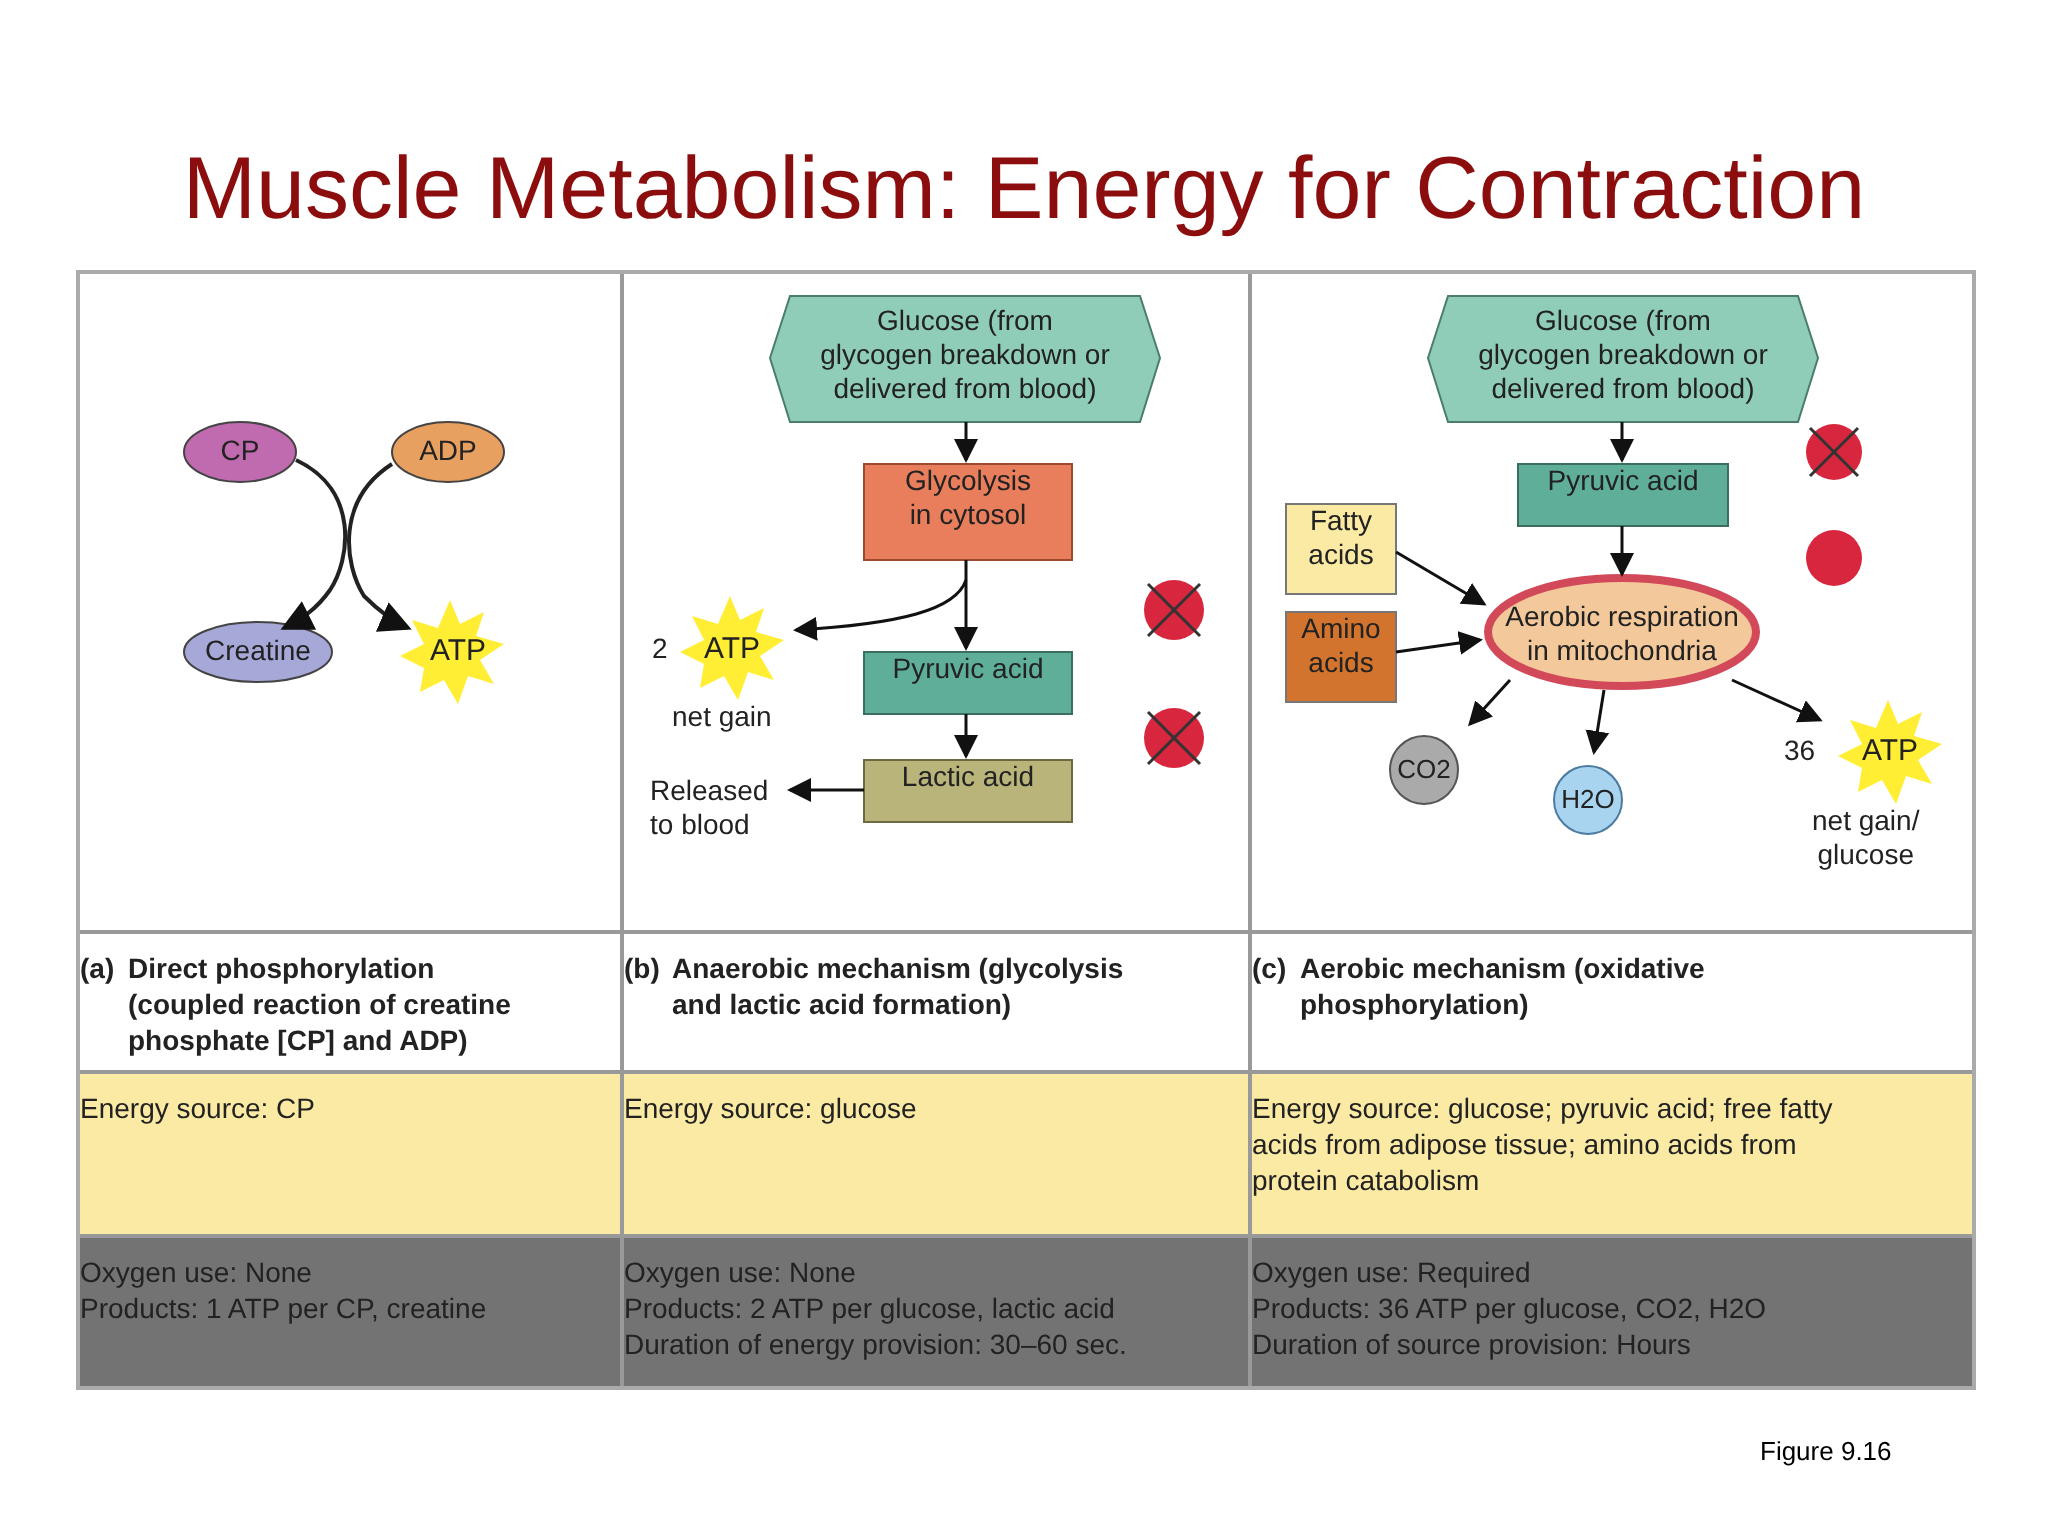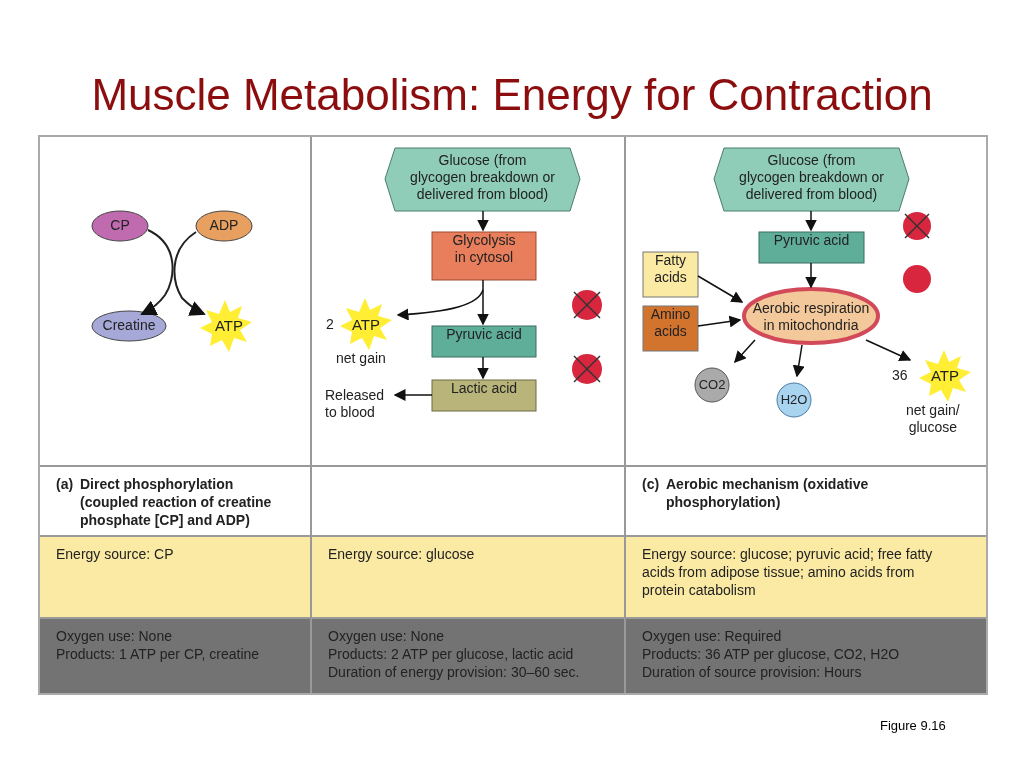--- a/index.html
+++ b/index.html
@@ -2,21 +2,21 @@
 <html><head>
 <meta charset="utf-8">
 <style>
   html,body{margin:0;padding:0;background:#fff;}
   body{width:1024px;height:768px;position:relative;overflow:hidden;font-family:"Liberation Sans",sans-serif;}
   .title{position:absolute;left:0;top:70px;width:1024px;text-align:center;font-size:44px;color:#8b0d0d;}
   .fig{position:absolute;left:38px;top:135px;width:950px;height:560px;border:2px solid #aaa;box-sizing:border-box;background:#fff;}
   .vline{position:absolute;top:0;bottom:0;width:2px;background:#999;}
   .hline{position:absolute;left:0;right:0;height:2px;background:#999;}
   .row{position:absolute;left:0;right:0;}
-  .cell{position:absolute;top:0;bottom:12px;box-sizing:border-box;padding:8px 16px;font-size:14px;color:#222;line-height:18px;}
+  .cell{position:absolute;top:0;bottom:12px;box-sizing:border-box;padding:8px 0;font-size:14px;color:#222;line-height:18px;}
   .hdr .cell{font-weight:bold;}
   .hdr .cell .lbl{display:inline-block;width:24px;vertical-align:top;}
   .hdr .cell .txt{display:inline-block;vertical-align:top;}
   .energy{background:#fbeaa4;}
   .prod{background:#737373;}
   .node{position:absolute;display:flex;align-items:flex-start;justify-content:center;text-align:center;font-size:14px;color:#222;line-height:17px;box-sizing:border-box;}
   .plain{font-size:14px;color:#222;position:absolute;line-height:17px;}
   svg.ov{position:absolute;left:0;top:0;width:1024px;height:768px;pointer-events:none;}
   .figcap{position:absolute;left:880px;top:718px;font-size:13px;color:#000;}
 </style>
@@ -25,20 +25,21 @@
 
 <div class="title">Muscle Metabolism: Energy for Contraction</div>
 
 <div class="fig">
   <div class="vline" style="left:270px"></div>
   <div class="vline" style="left:584px"></div>
   <div class="hline" style="top:328px"></div>
 
   <div class="row hdr" style="top:330px;height:68px">
     <div class="cell" style="left:0;width:270px"><span class="lbl">(a)</span><span class="txt"><span>Direct phosphorylation</span><br><span>(coupled reaction of creatine</span><br><span>phosphate [CP] and ADP)</span></span></div>
+    <div class="cell" style="left:272px;width:312px"><span class="lbl">(b)</span><span class="txt"><span>Anaerobic mechanism (glycolysis</span><br><span>and lactic acid formation)</span></span></div>
     <div class="cell" style="left:586px;width:362px"><span class="lbl">(c)</span><span class="txt"><span>Aerobic mechanism (oxidative</span><br><span>phosphorylation)</span></span></div>
   </div>
   <div class="hline" style="top:398px"></div>
 
   <div class="row energy" style="top:400px;height:80px">
     <div class="cell" style="left:0;width:270px"><span>Energy source: CP</span></div>
     <div class="cell" style="left:272px;width:312px"><span>Energy source: glucose</span></div>
     <div class="cell" style="left:586px;width:328px"><span>Energy source: glucose; pyruvic acid; free fatty</span><br><span>acids from adipose tissue; amino acids from</span><br><span>protein catabolism</span></div>
   </div>
   <div class="hline" style="top:480px"></div>

